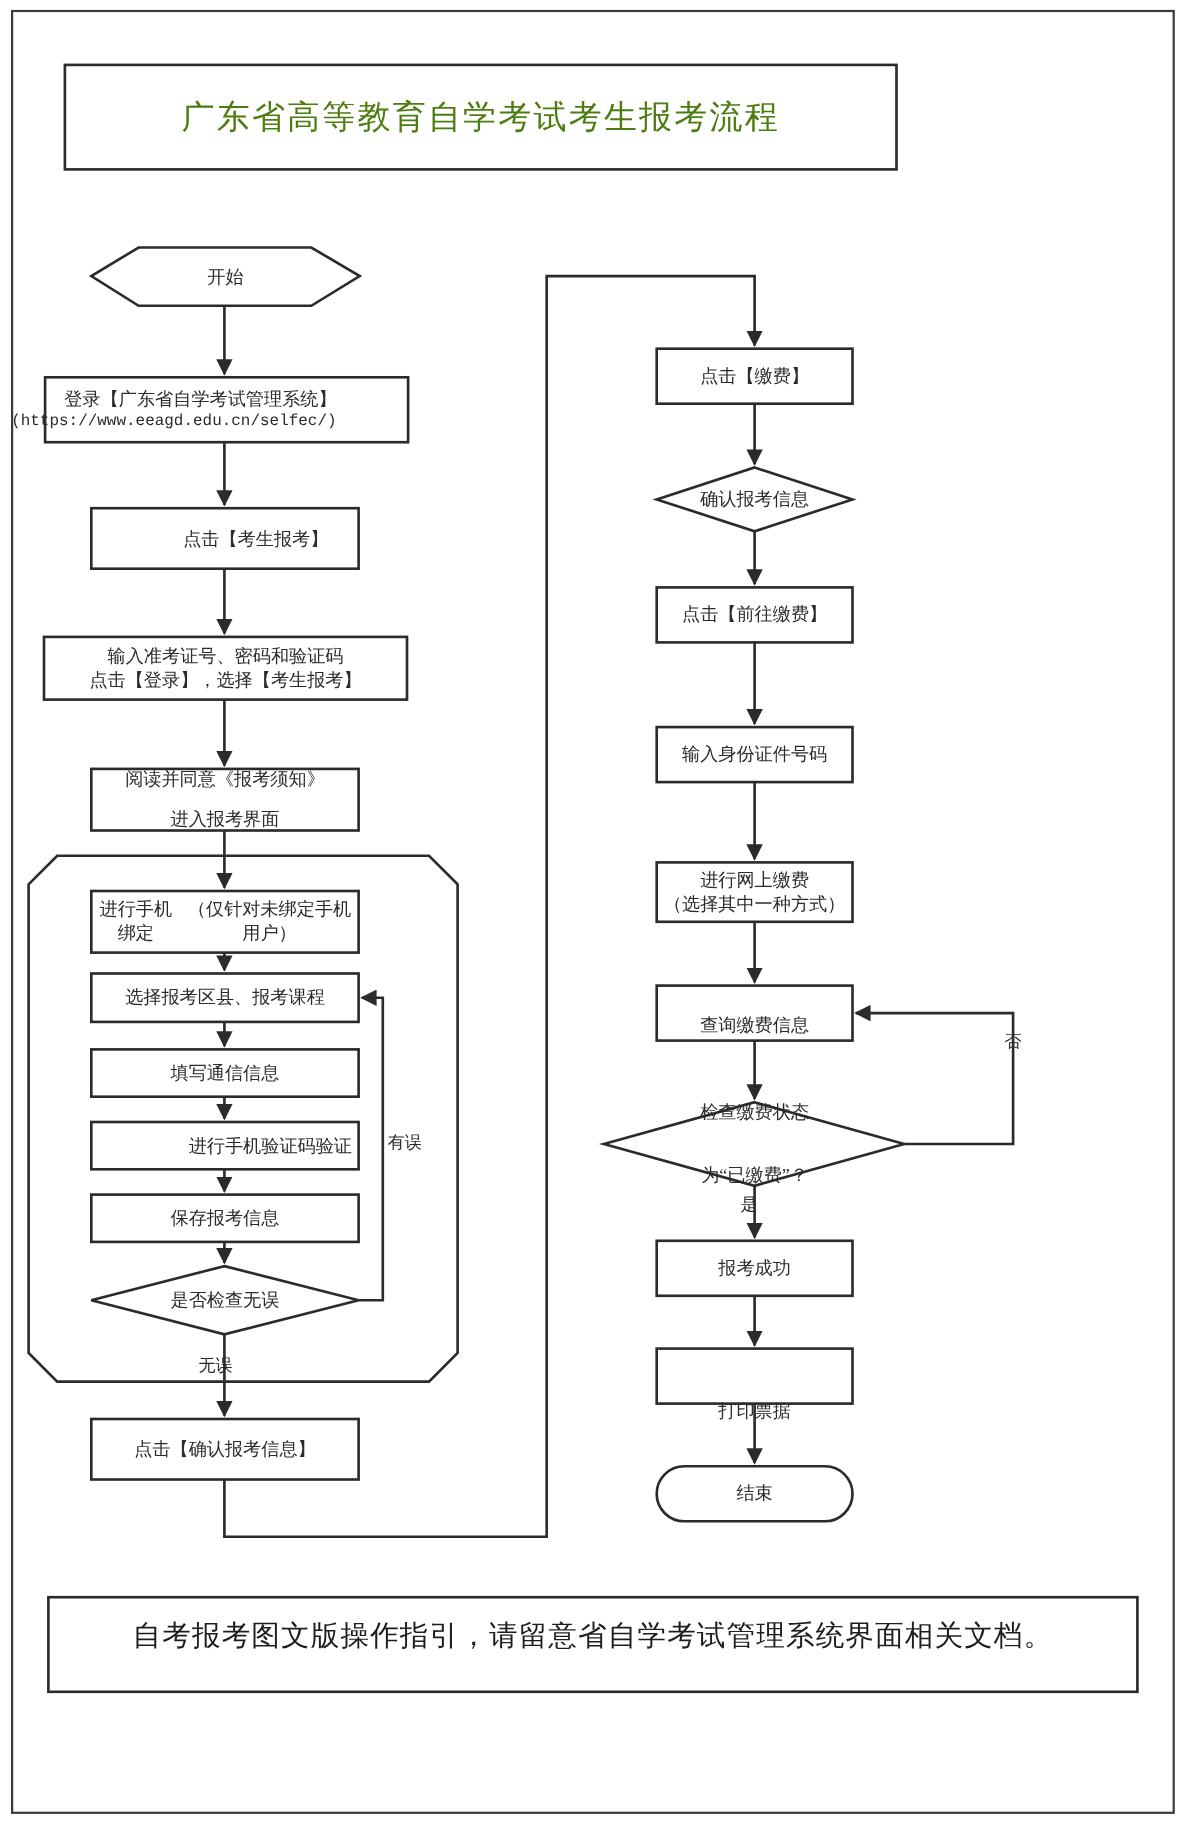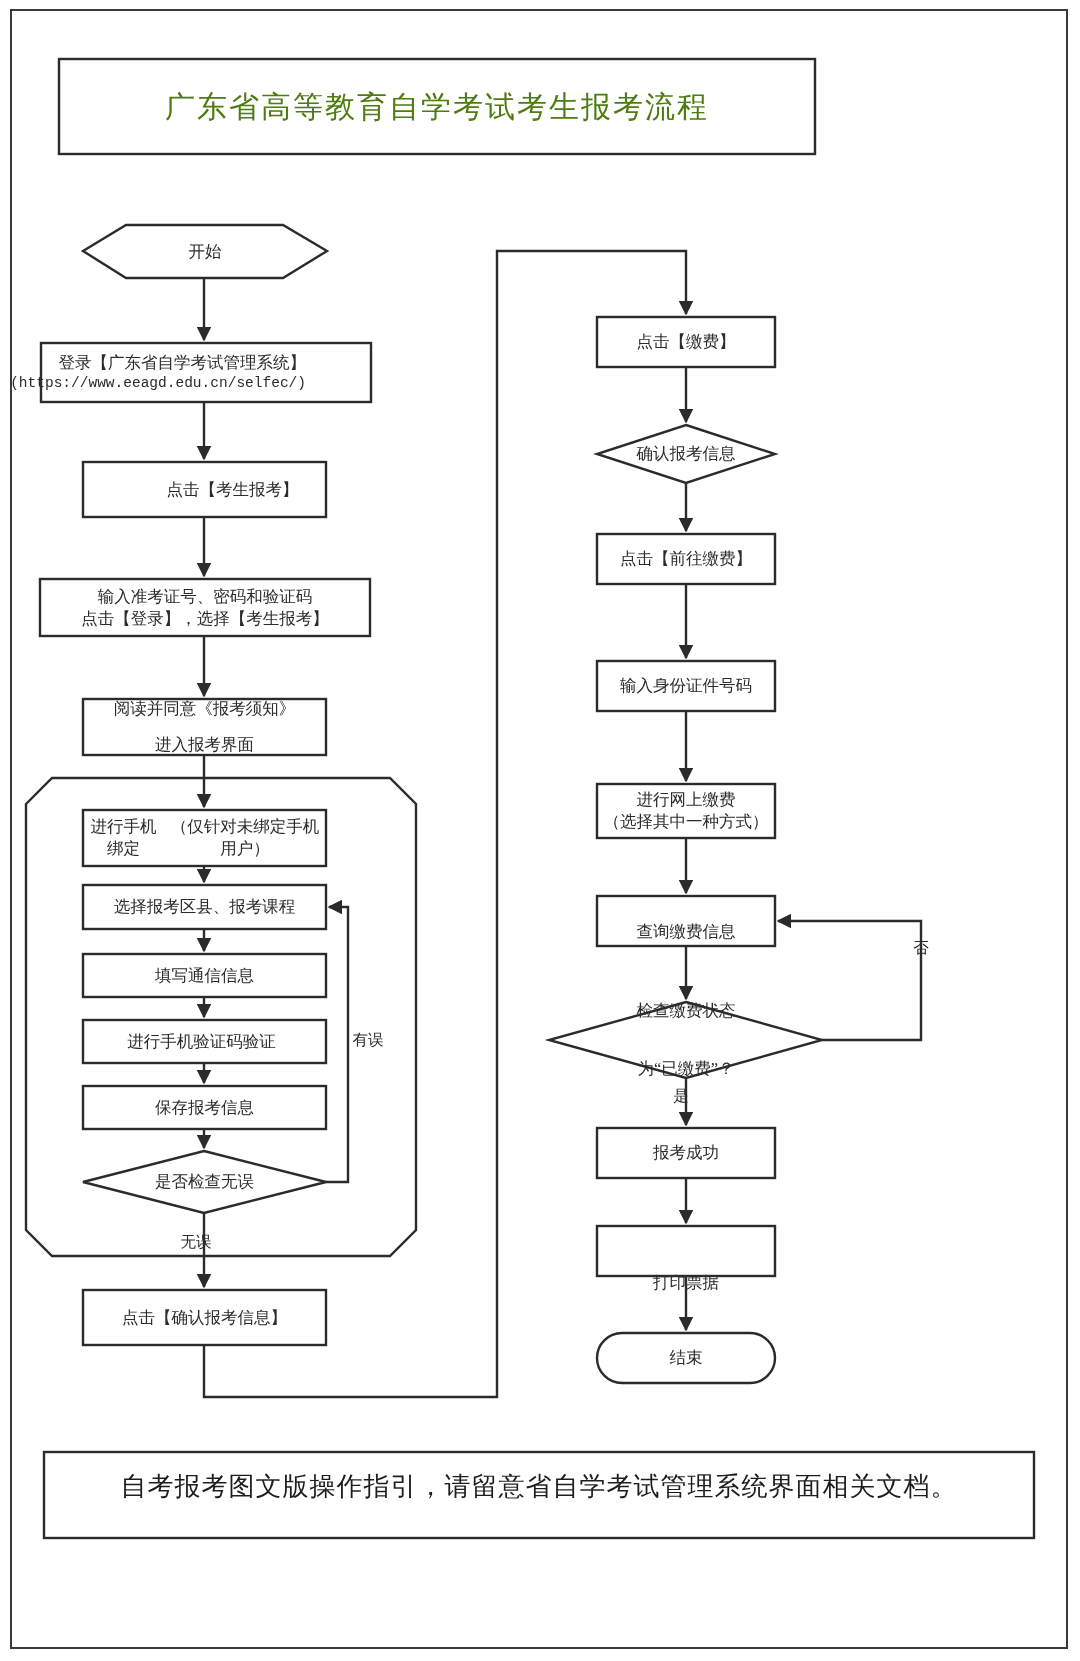--- a/index.html
+++ b/index.html
@@ -153,21 +153,21 @@
   </div>
 
   <div class="shape-label node-text" style="left:83px;top:885px;width:243px;height:44px;">
     <span class="t-line">选择报考区县、报考课程</span>
   </div>
 
   <div class="shape-label node-text" style="left:83px;top:954px;width:243px;height:43px;">
     <span class="t-line">填写通信信息</span>
   </div>
 
-  <div class="shape-label node-text" style="left:83px;top:1020px;width:237px;height:43px;">
+  <div class="shape-label node-text" style="left:83px;top:1020px;width:237px;height:43px;justify-content:flex-end;">
     <span class="t-line">进行手机验证码验证</span>
   </div>
 
   <div class="shape-label node-text" style="left:83px;top:1086px;width:243px;height:43px;">
     <span class="t-line">保存报考信息</span>
   </div>
 
   <div class="shape-label node-text" style="left:83px;top:1151px;width:243px;height:62px;">
     <span class="t-line">是否检查无误</span>
   </div>

